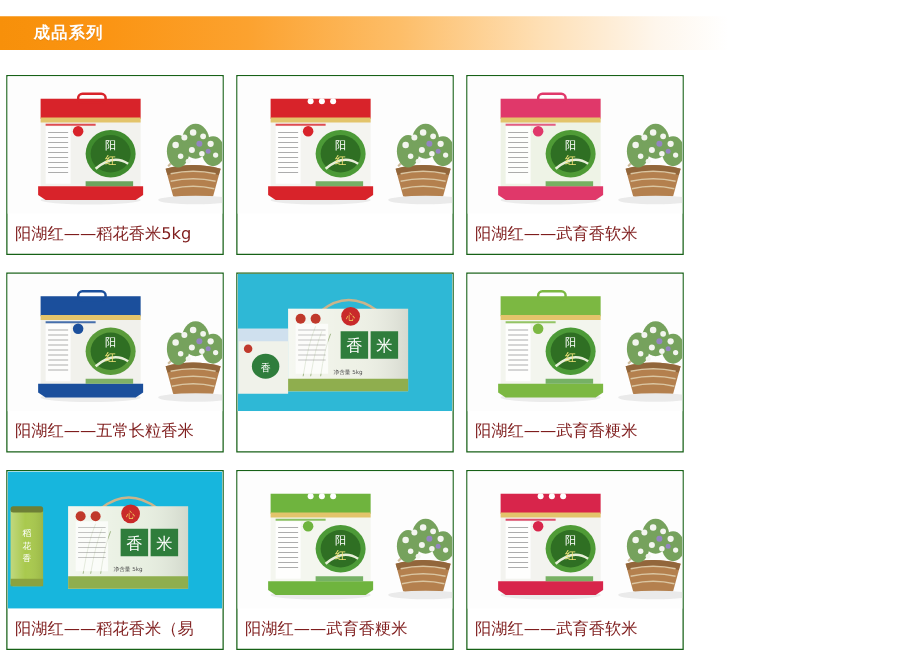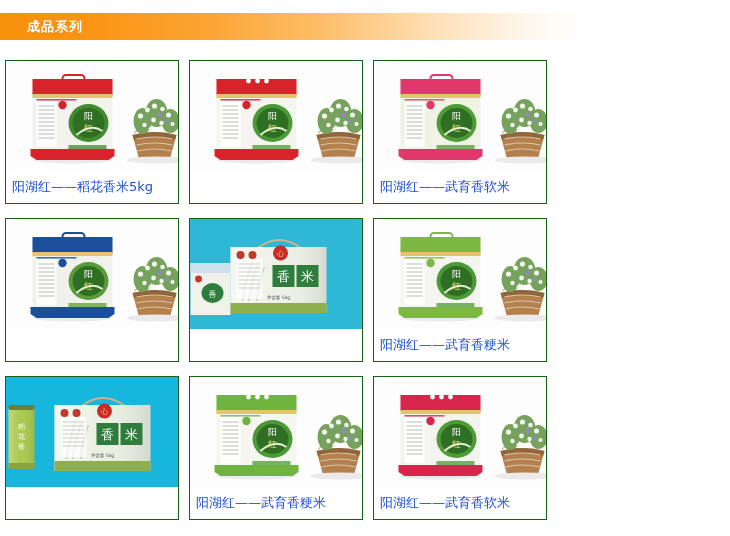--- a/index.html
+++ b/index.html
@@ -47,21 +47,21 @@
     width:100%;height:110px;
     position:relative;overflow:hidden;
     background:#ffffff;
   }
   .card .photo svg{display:block;width:100%;height:100%;}
   .card .caption{
     flex:1;
     display:flex;align-items:center;
     padding-left:6px;
     font-size:13px;
-    color:#1d4ed8;
+    color:#7f1d1d;
     white-space:nowrap;
     overflow:hidden;
   }
 </style>
 </head>
 <body>
 
 <div class="page">
 
   <div class="section-header">
@@ -341,20 +341,21 @@
                 <circle cx="166" cy="68" r="2"></circle>
       </g>
       <g fill="#8f7fbe">
         <circle cx="175" cy="54" r="2.4"></circle>
                 <circle cx="182" cy="60" r="2"></circle>
       </g>
       <ellipse cx="172" cy="99" rx="30" ry="3.4" fill="#e9e9e9"></ellipse>
     </g>
   </svg>
         </div>
+        <div class="caption">阳湖红——五常长粒香米</div>
       </div>
       <div class="card">
         <div class="photo">
   <svg viewBox="0 0 215 110" preserveAspectRatio="xMidYMid slice">
     <defs>
       <linearGradient id="tg" x1="0" y1="0" x2="1" y2="0">
         <stop offset="0%" stop-color="#ffffff" stop-opacity="0.55"></stop>
         <stop offset="45%" stop-color="#ffffff" stop-opacity="0"></stop>
         <stop offset="100%" stop-color="#000000" stop-opacity="0.18"></stop>
       </linearGradient>
@@ -529,20 +530,21 @@
       <circle cx="120" cy="34" r="7.5" fill="#c92a2a"></circle>
       <text x="120" y="37" font-family="DejaVu Sans" font-size="7" fill="#f4d35e" text-anchor="middle">心</text>
       <rect x="112" y="46" width="22" height="22" fill="#2f7d3c"></rect>
       <text x="123" y="62" font-family="DejaVu Sans" font-size="13" fill="#ffffff" text-anchor="middle">香</text>
       <rect x="136" y="46" width="22" height="22" fill="#2f7d3c"></rect>
       <text x="147" y="62" font-family="DejaVu Sans" font-size="13" fill="#ffffff" text-anchor="middle">米</text>
       <text x="118" y="80" font-family="DejaVu Sans" font-size="4.5" fill="#4a4a4a" text-anchor="middle">净含量 5kg</text>
     </g>
   </svg>
         </div>
+        <div class="caption">阳湖红——稻花香米（易</div>
       </div>
       <div class="card">
         <div class="photo">
   <svg viewBox="0 0 215 110" preserveAspectRatio="xMidYMid slice">
     <rect width="215" height="110" fill="#fdfdfd"></rect>
     <ellipse cx="88" cy="99" rx="40" ry="3.6" fill="#ebebeb"></ellipse>
     <g>
       <path d="M48 18 h80 v76 h-80 z" fill="#f4f6ef"></path>
       <path d="M48 18 h80 v16 h-80 z" fill="#6fb43e"></path>
       <path d="M48 33 h80 v4 h-80 z" fill="#e3c46b"></path>

